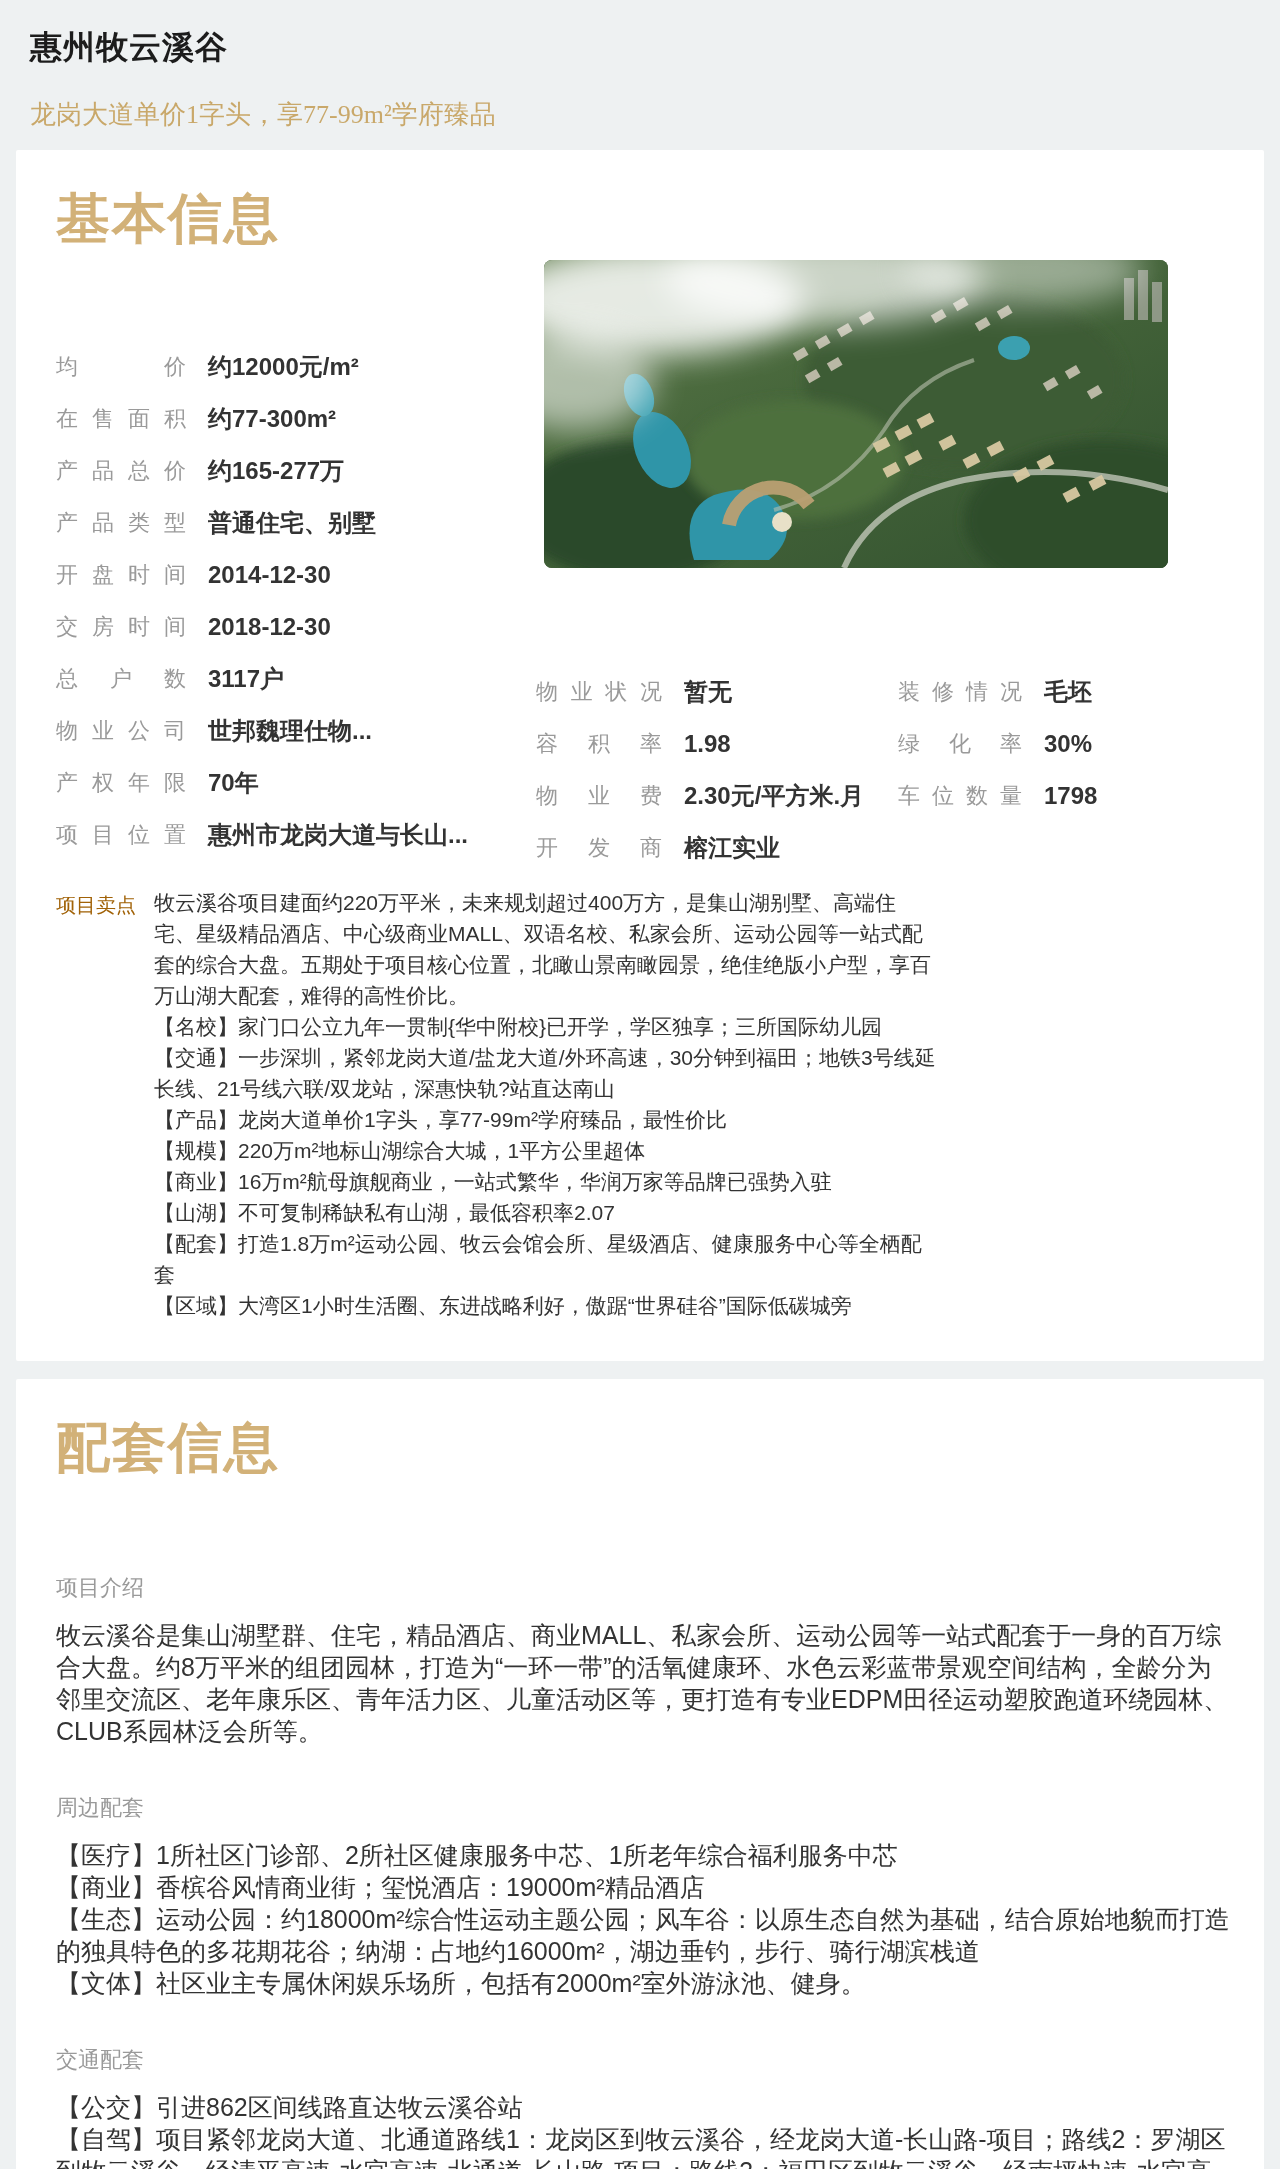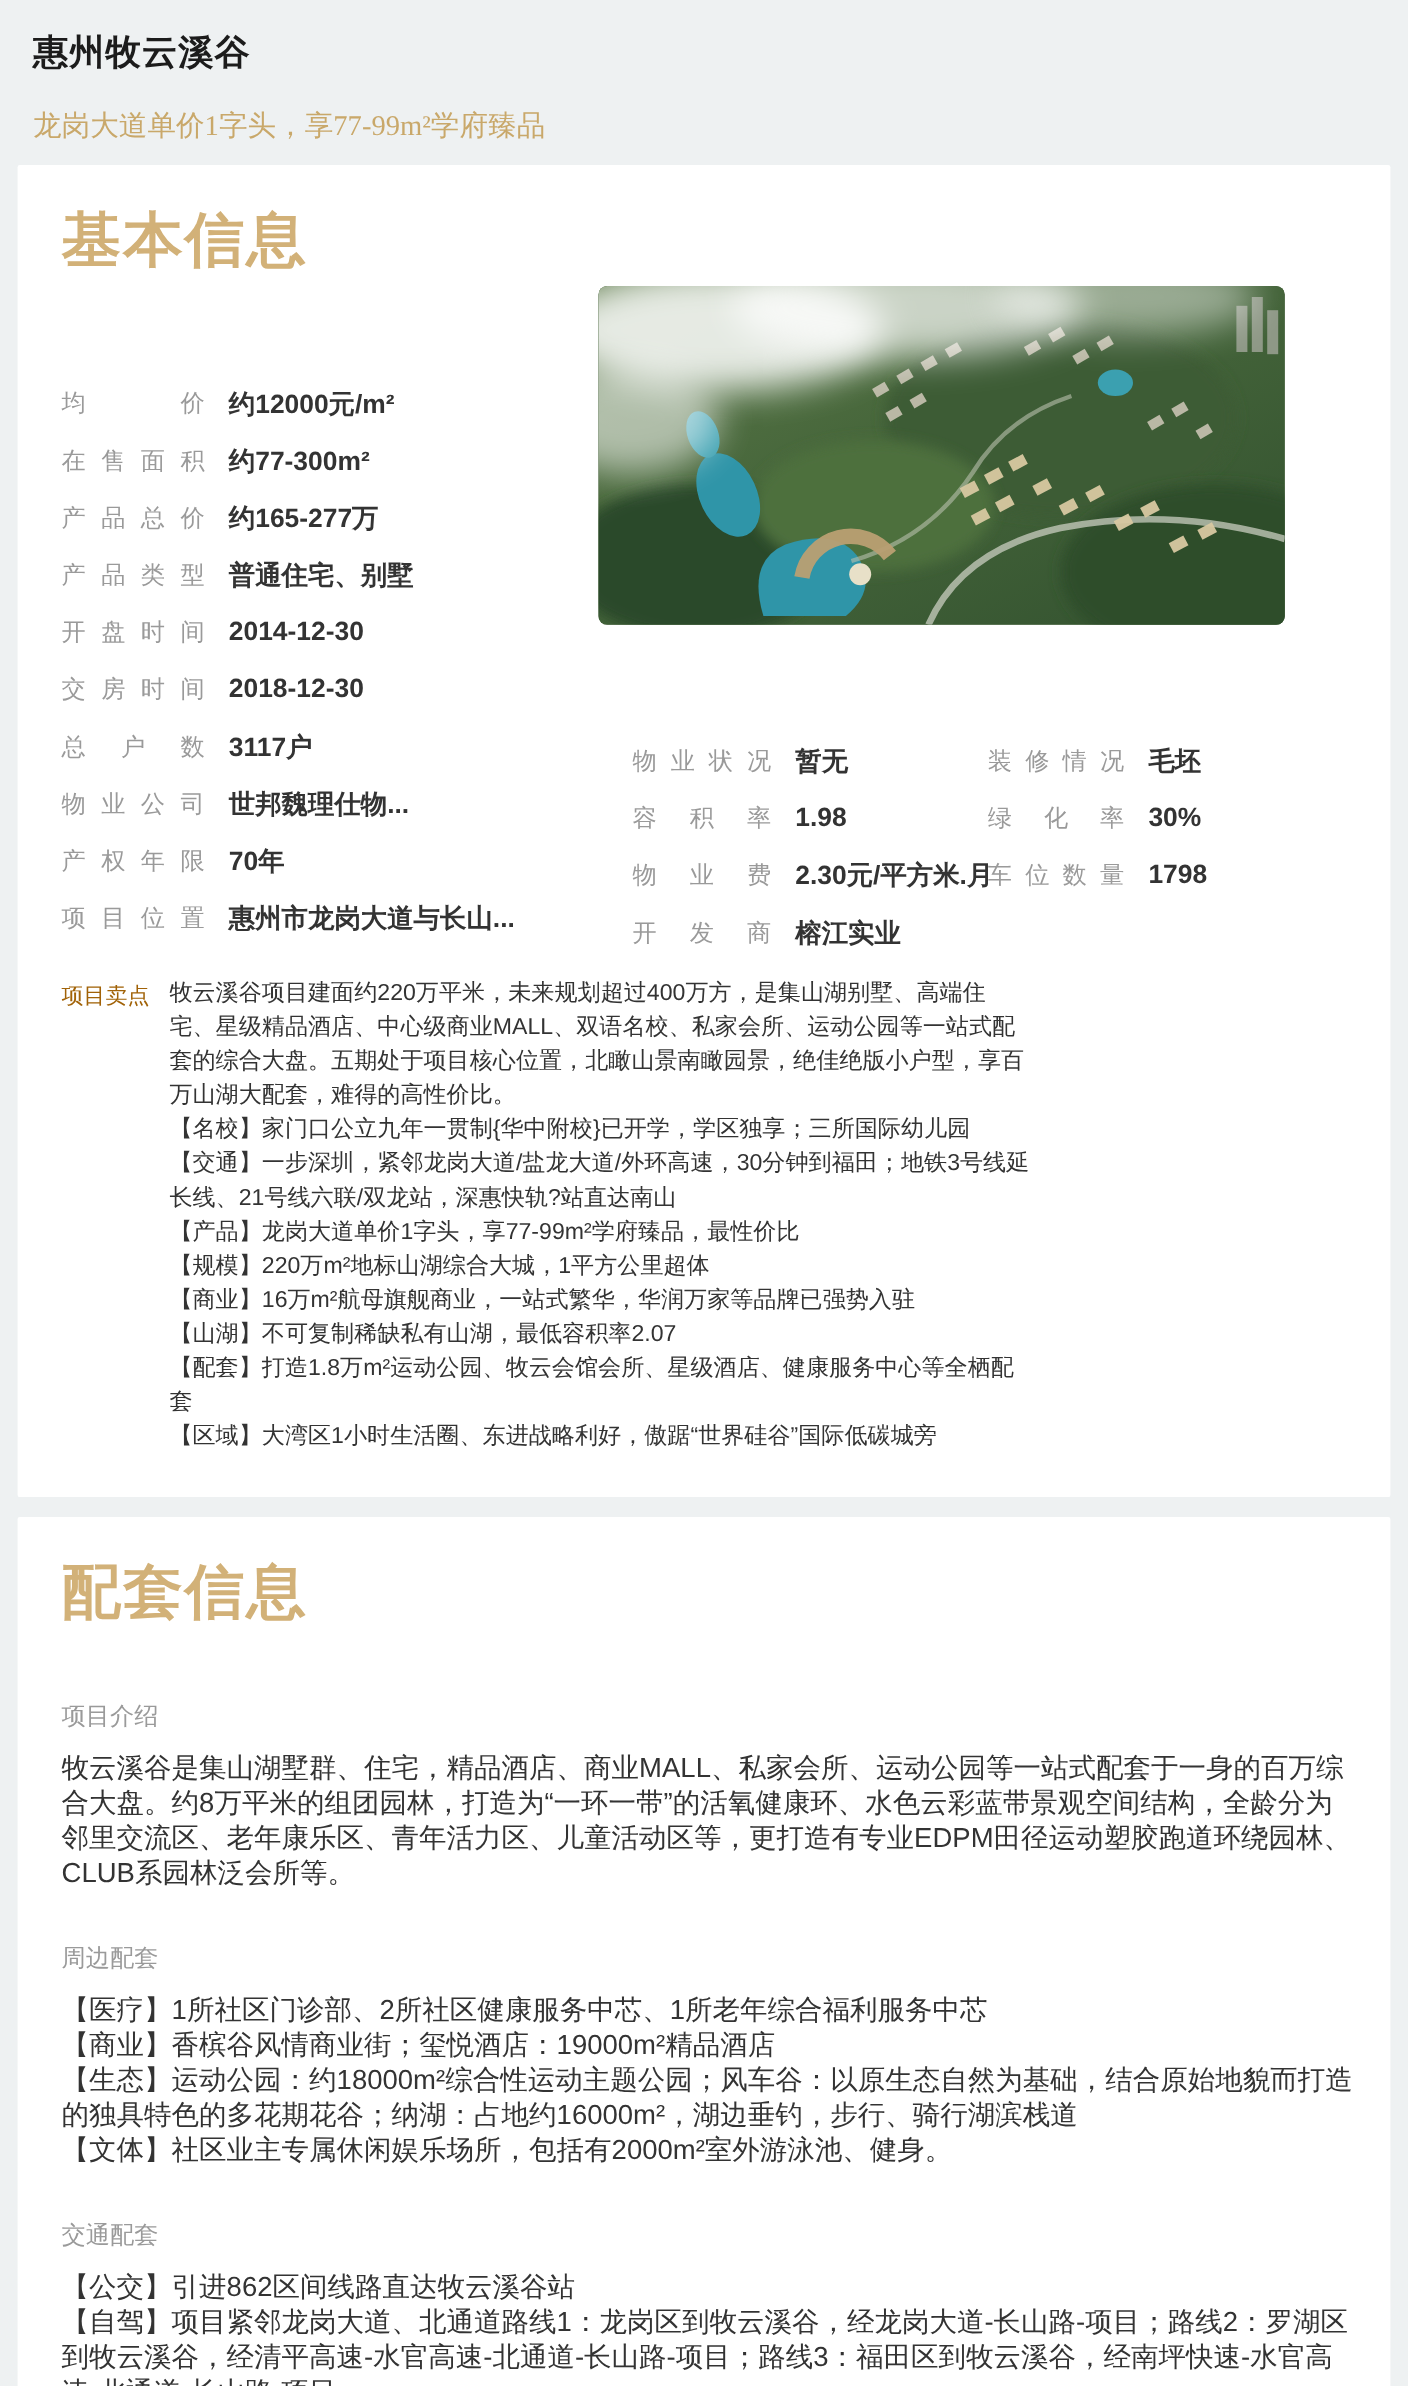--- a/index.html
+++ b/index.html
@@ -26,35 +26,35 @@
   .photo { position:absolute; top:110px; right:96px; width:624px; height:308px;
            border-radius:8px; overflow:hidden; background:#44603a; }
   .photo svg { display:block; width:100%; height:100%; }
 
   .fields-left { margin-top:94px; width:480px; }
   .frow { display:flex; align-items:center; height:52px; }
   .frow .lbl { width:130px; min-width:130px; font-size:22px; color:#9a9a9a;
                text-align:justify; text-align-last:justify; margin-right:22px; }
   .frow .val { font-size:24px; font-weight:600; color:#333; white-space:nowrap; }
 
-  .col-mid   { position:absolute; left:559px; top:516px; }
+  .col-mid   { position:absolute; left:520px; top:516px; }
   .col-mid .lbl   { width:126px; min-width:126px; }
   .col-right { position:absolute; left:882px; top:516px; }
   .col-right .lbl { width:124px; min-width:124px; }
 
   .selling { display:flex; margin-top:26px; }
   .sell-lbl { width:84px; min-width:84px; font-size:20px; color:#a16207;
               padding-top:5px; margin-right:14px; }
   .sell-body { width:782px; font-size:21px; line-height:31px; color:#333; }
   .sell-body p { margin:0; }
 
   
   .card-fac { padding-bottom:58px; }
   .sub-lbl { font-size:22px; color:#9a9a9a; margin:46px 0 16px 0; }
-  .sub-lbl.first { margin-top:70px; }
+  .sub-lbl.first { margin-top:98px; }
   .body-p { margin:0; width:1176px; font-size:25px; line-height:32px; color:#333; }
 </style>
 </head>
 <body>
 
 <div class="page">
 
   <div class="hdr">
     <h1>惠州牧云溪谷</h1>
     <div class="sub">龙岗大道单价1字头，享77-99m²学府臻品</div>

